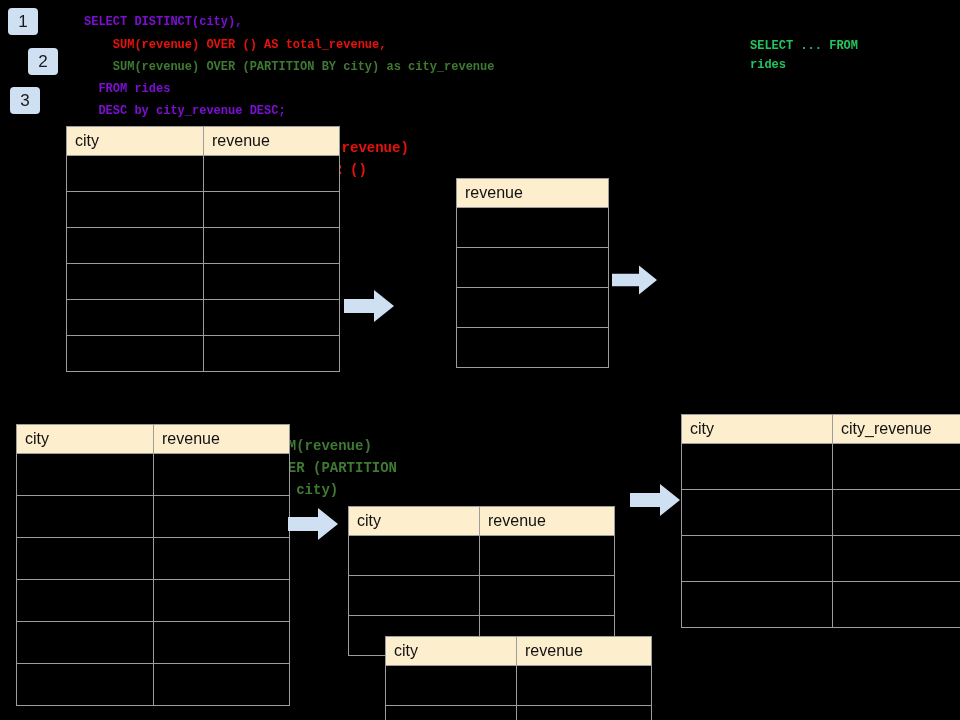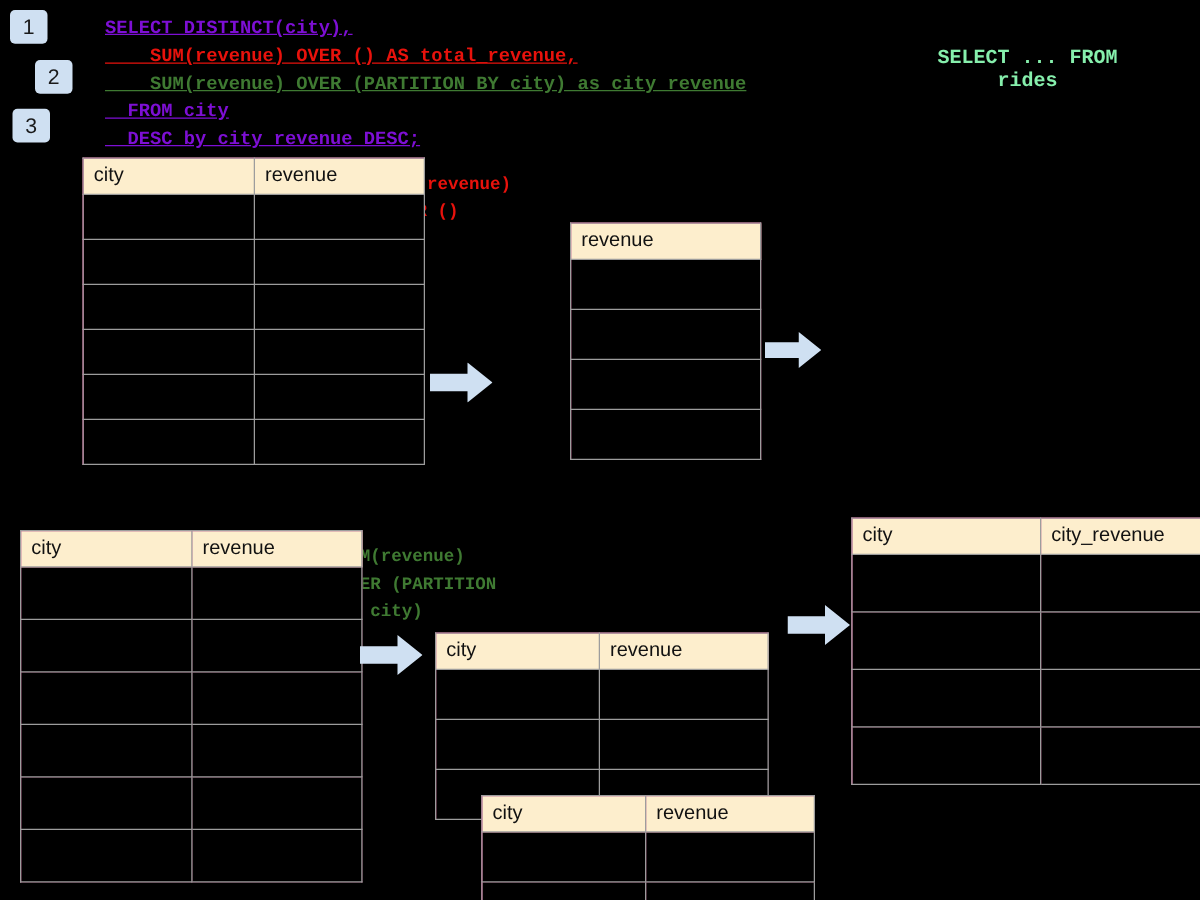--- a/index.html
+++ b/index.html
@@ -8,31 +8,31 @@
   .stage{position:absolute;left:0;top:0;width:960px;height:720px;}
 
   
   .badge{position:absolute;background:#cfe0f2;border-radius:4px;
          color:#1a1a1a;font-family:"Liberation Sans",sans-serif;
          font-size:17px;line-height:1;display:flex;align-items:center;
          justify-content:center;}
 
   
   .code{position:absolute;font-family:"Liberation Mono","DejaVu Sans Mono",monospace;
-        font-size:15px;line-height:21px;white-space:pre;font-weight:bold;text-decoration:underline;}
+        font-size:12px;line-height:21px;white-space:pre;font-weight:bold;}
   .c-purple{color:#7d0fd4;}
   .c-red{color:#e8120c;}
   .c-green{color:#3f7a32;}
 
   
   .annot{position:absolute;font-family:"Liberation Mono","DejaVu Sans Mono",monospace;
          font-size:14px;line-height:22px;white-space:pre;font-weight:bold;}
   .annot.red{color:#e8120c;}
   .annot.green{color:#3f7a32;}
-  .annot.purple{color:#86efac;font-size:16px;line-height:19px;text-align:center;}
+  .annot.purple{color:#22c55e;font-size:12px;line-height:19px;}
 
   
   .tbl{position:absolute;border-collapse:collapse;table-layout:fixed;
        background:#ec4899;}
   .tbl td{border:1px solid #9d9d9d;padding:0;background:#000;}
   .tbl td.hd{background:#fdeecd;color:#111;font-size:16px;
              font-family:"Liberation Sans",sans-serif;
              padding:5px 8px;vertical-align:middle;white-space:nowrap;}
 
   
@@ -49,21 +49,21 @@
   <div class="badge" style="left:28px;top:48px;width:30px;height:27px;">
     <span>2</span>
   </div>
   <div class="badge" style="left:10px;top:87px;width:30px;height:27px;">
     <span>3</span>
   </div>
 
   <div class="code c-purple" style="left:84px;top:12px;">SELECT DISTINCT(city),</div>
   <div class="code c-green" style="left:84px;top:57px;">    SUM(revenue) OVER (PARTITION BY city) as city_revenue</div>
   <div class="code c-red" style="left:84px;top:35px;">    SUM(revenue) OVER () AS total_revenue,</div>
-  <div class="code c-purple" style="left:84px;top:79px;">  FROM city</div>
+  <div class="code c-purple" style="left:84px;top:79px;">  FROM rides</div>
   <div class="code c-purple" style="left:84px;top:101px;">  DESC by city_revenue DESC;</div>
 
   <div class="annot purple" style="left:750px;top:37px;">SELECT ... FROM
 rides</div>
 
   <div class="annot red" style="left:308px;top:137px;">SUM(revenue)
 OVER ()</div>
 
   <div class="annot green" style="left:271px;top:435px;">SUM(revenue)
 OVER (PARTITION

